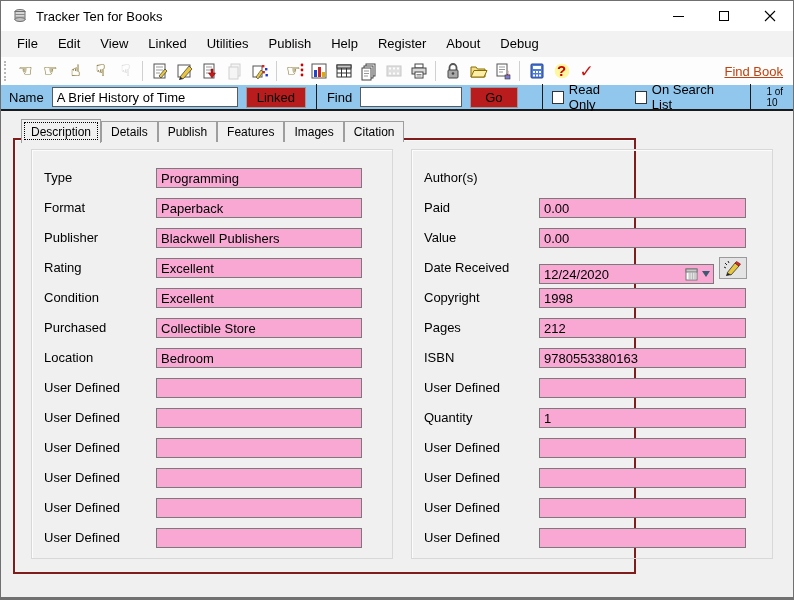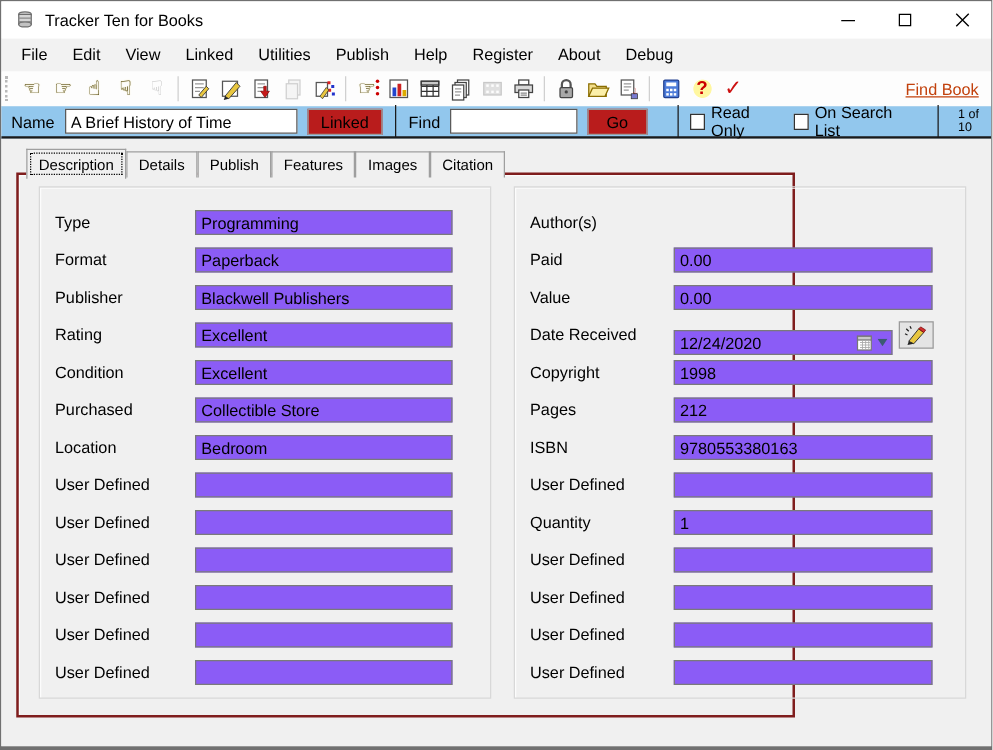--- a/index.html
+++ b/index.html
@@ -64,21 +64,21 @@
              border:2px solid #7f1d1d; box-shadow:inset 1px 1px 0 #FBFBFB; }
 
   
   .groupbox { position:absolute; top:9px; width:362px; height:410px; border:1px solid #D8D8D8;
               box-shadow:inset 1px 1px 0 #FCFCFC; padding-top:18px; }
   .gb-left { left:16px; }
   .gb-right { left:396px; }
   .frow { height:20px; margin-bottom:10px; position:relative; }
   .flabel { position:absolute; left:12px; top:2px; font-size:13px; }
   .ffield { position:absolute; left:124px; top:0; width:206px; height:20px; border:1px solid #7A7A7A;
-            background:#8b5cf6; font-size:13px; padding:0 4px; font-family:inherit; }
+            background:#f9a8d4; font-size:13px; padding:0 4px; font-family:inherit; }
   .gb-right .ffield { left:127px; width:207px; }
   .datewrap { position:absolute; left:127px; top:6px; width:175px; height:20px;text-decoration:underline; }
   .datewrap .ffield { left:0; width:175px; padding-right:34px; }
   .calbtn { position:absolute; right:3px; top:2px; width:28px; height:16px; display:flex;
             align-items:center; justify-content:center; gap:3px; }
   .pencilbtn { position:absolute; left:307px; top:-1px; width:28px; height:22px;
                border:1px solid #9A9A9A; background:#E4E4E4; display:flex; align-items:center;
                justify-content:center; padding:0; }
 </style>
 </head>

